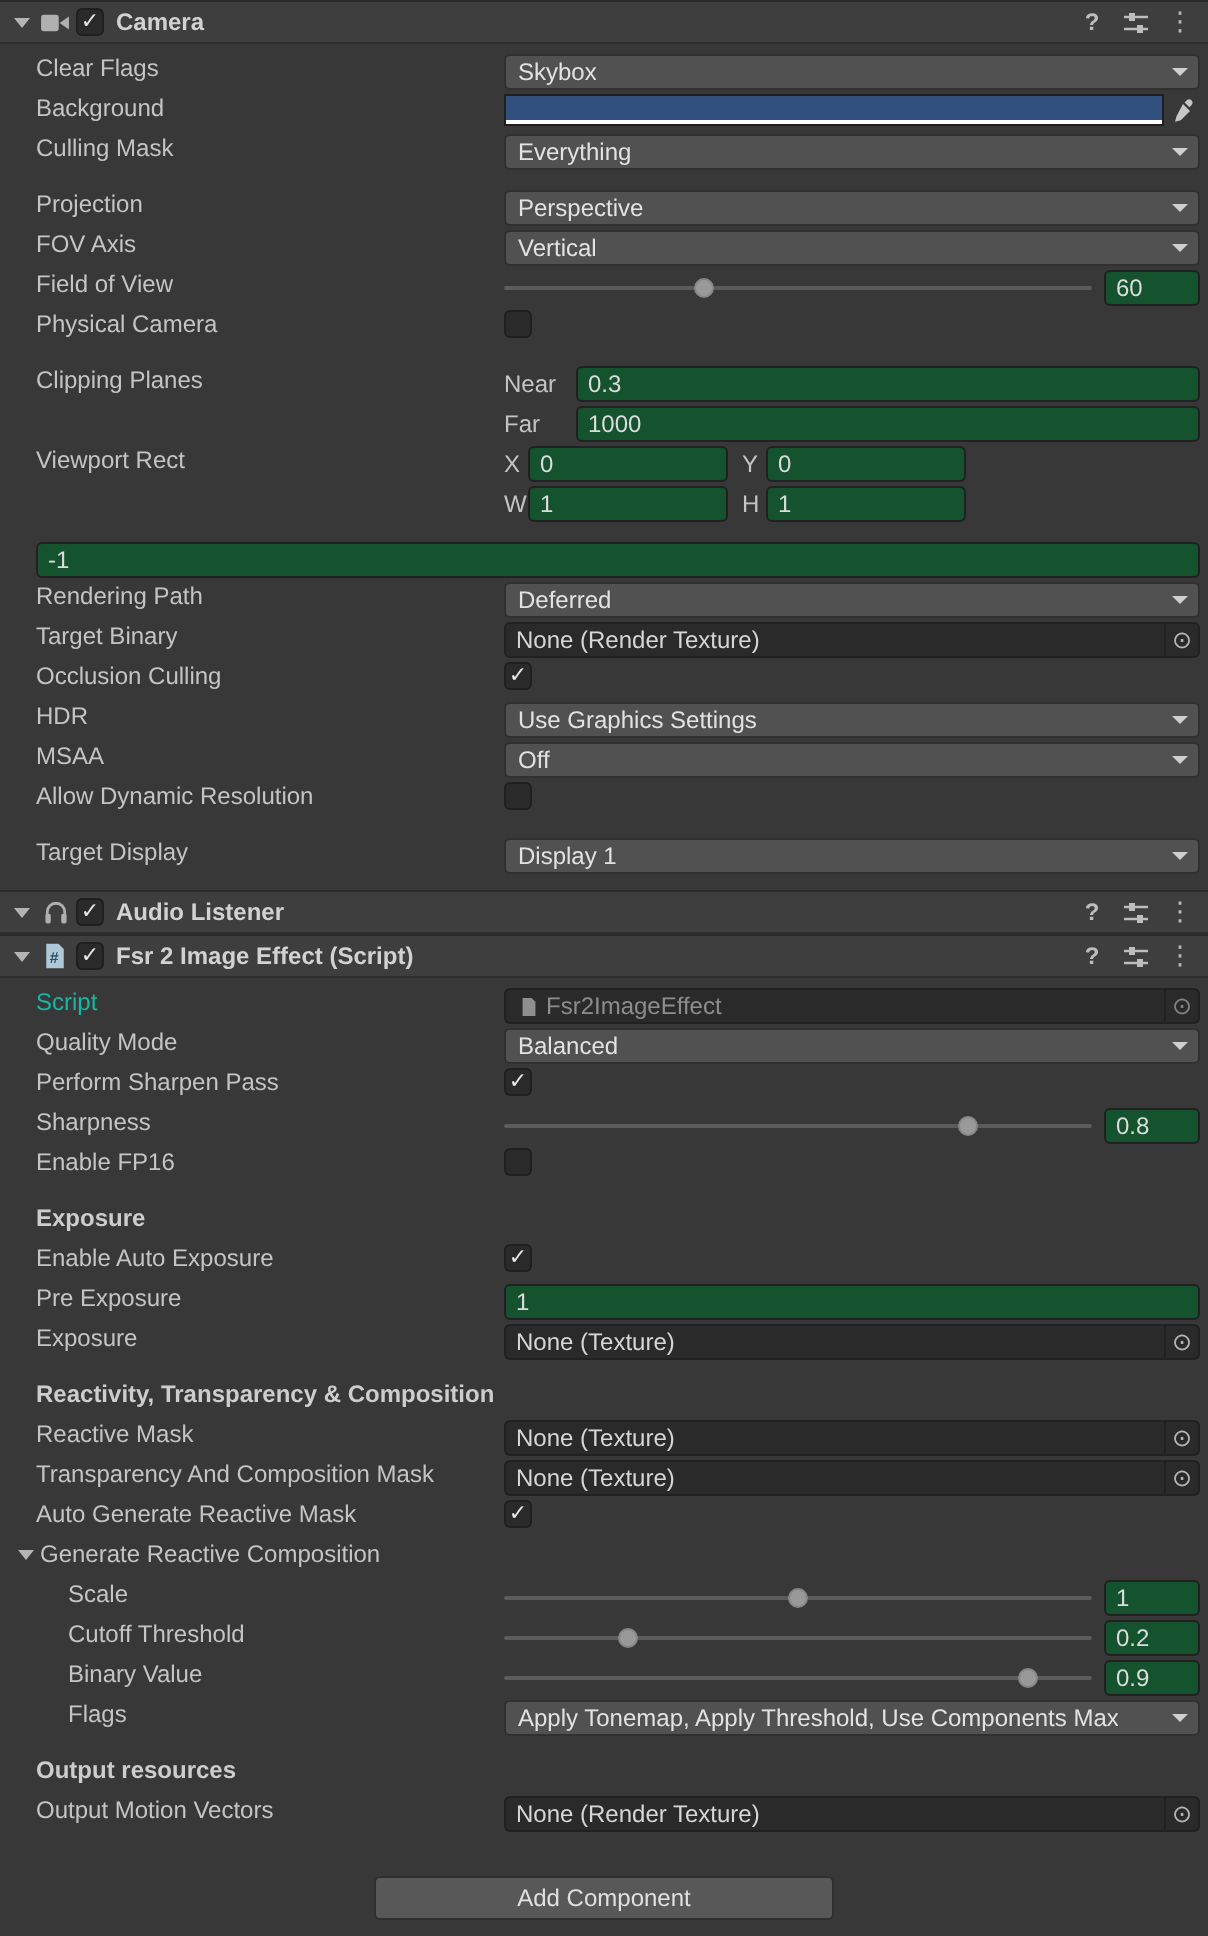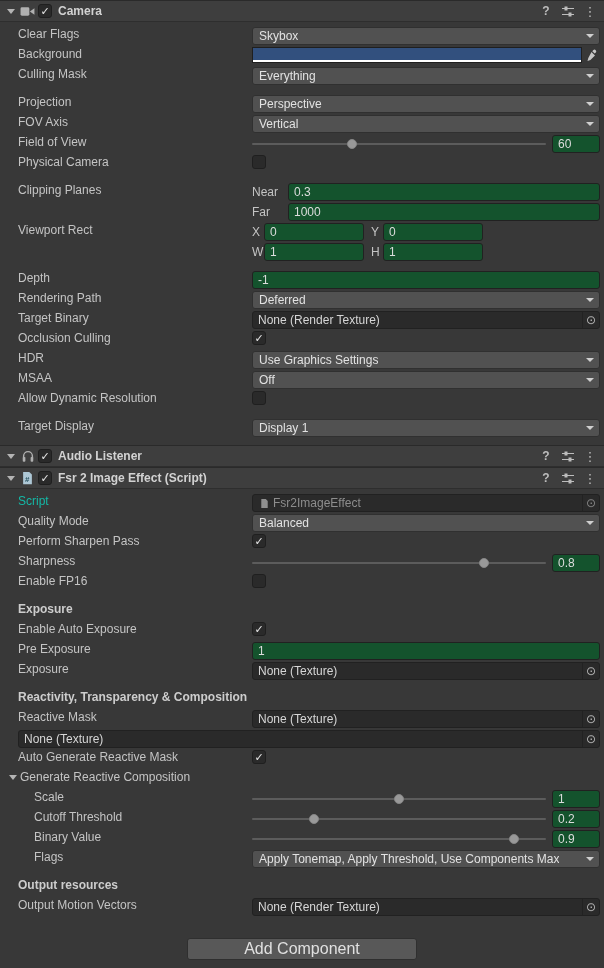--- a/index.html
+++ b/index.html
@@ -46,21 +46,21 @@
   .ax{width:12px;flex:none}
   .axf{flex:none;width:100px;margin-right:7px}
   .swatch{flex:1;height:16px;border:1px solid #1f1f1f;position:relative}
   .alpha{position:absolute;left:0;right:0;bottom:0;height:2px;background:#fff}
   .eye{width:16px;height:16px;flex:none;margin-left:2px;display:inline-flex;align-items:center;justify-content:center}
   .dim .lbl{color:#14b8a6}
   .dim .obj{color:#8d8d8d}
   .dim .pick{color:#848484}
 
   .foot{margin-top:14px;display:flex;justify-content:center}
-  .addbtn{width:230px;height:22px;background:#585858;border:1px solid #2f2f2f;border-radius:3px;color:#e0e0e0;font-family:inherit;font-size:16px;cursor:pointer}
+  .addbtn{width:230px;height:22px;background:#585858;border:1px solid #2f2f2f;border-radius:3px;color:#e0e0e0;font-family:inherit;font-size:12px;cursor:pointer}
 </style>
 </head>
 <body>
 
 <div class="hdr">
   <span class="fold"></span>
   <span class="cicon">
     <svg width="15" height="13" viewBox="0 0 16 14">
         <rect x="0.5" y="2.5" width="9.5" height="9" rx="1.5" fill="#b0b0b0"></rect>
         <path d="M10.5 7 L15.5 3.5 V10.5 Z" fill="#b0b0b0"></path>
@@ -207,21 +207,20 @@
       <span class="ax">H</span>
       <div class="tf axf">
           <span>1</span>
         </div>
     </div>
   </div>
 
   <div class="gap"></div>
 
   <div class="row">
-    <span class="lbl">Depth</span>
     <div class="ctl">
         <div class="tf">
           <span>-1</span>
         </div>
       </div>
   </div>
 
   <div class="row">
     <span class="lbl">Rendering Path</span>
     <div class="ctl">
@@ -443,20 +442,21 @@
     <span class="lbl">Reactive Mask</span>
     <div class="ctl">
         <div class="obj">
       <span class="objt">None (Texture)</span>
       <span class="pick">⊙</span>
     </div>
       </div>
   </div>
 
   <div class="row">
+    <span class="lbl">Transparency And Composition Mask</span>
     <div class="ctl">
         <div class="obj">
       <span class="objt">None (Texture)</span>
       <span class="pick">⊙</span>
     </div>
       </div>
   </div>
 
   <div class="row">
     <span class="lbl">Auto Generate Reactive Mask</span>

